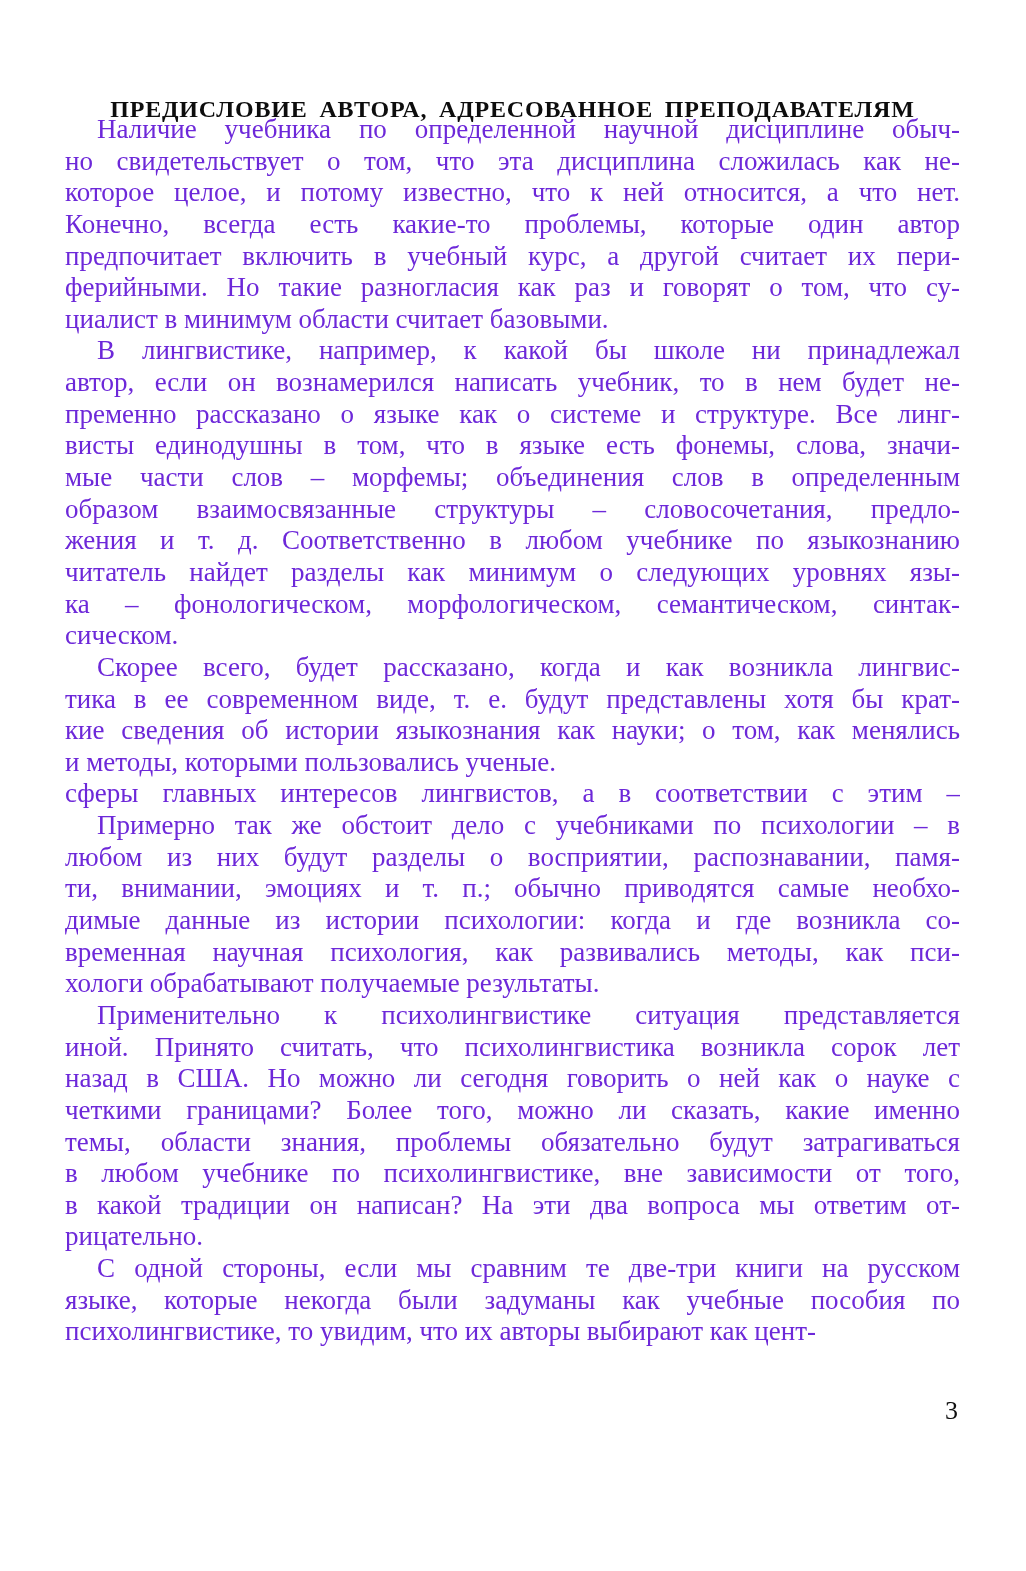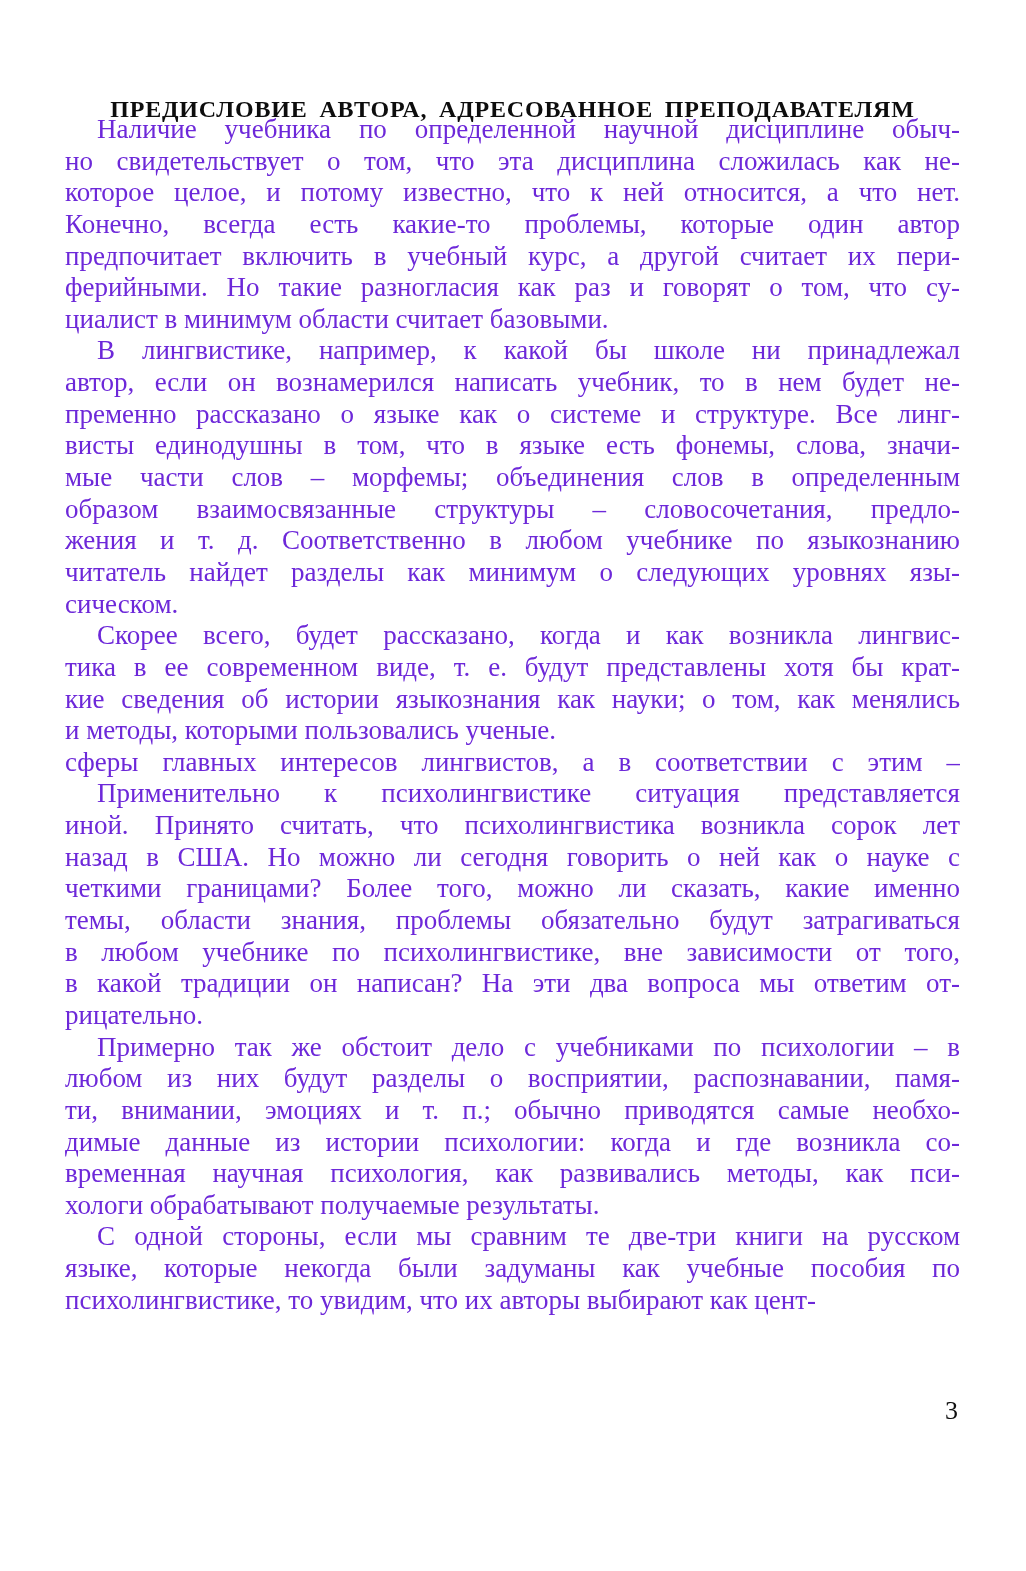--- a/index.html
+++ b/index.html
@@ -83,48 +83,49 @@
       </div>
       <div class="paragraph">
         <div class="line first">В лингвистике, например, к какой бы школе ни принадлежал</div>
         <div class="line">автор, если он вознамерился написать учебник, то в нем будет не-</div>
         <div class="line">пременно рассказано о языке как о системе и структуре. Все линг-</div>
         <div class="line">висты единодушны в том, что в языке есть фонемы, слова, значи-</div>
         <div class="line">мые части слов – морфемы; объединения слов в определенным</div>
         <div class="line">образом взаимосвязанные структуры – словосочетания, предло-</div>
         <div class="line">жения и т. д. Соответственно в любом учебнике по языкознанию</div>
         <div class="line">читатель найдет разделы как минимум о следующих уровнях язы-</div>
+        <div class="line">ка – фонологическом, морфологическом, семантическом, синтак-</div>
         <div class="line last">сическом.</div>
       </div>
       <div class="paragraph">
         <div class="line first">Скорее всего, будет рассказано, когда и как возникла лингвис-</div>
         <div class="line">тика в ее современном виде, т. е. будут представлены хотя бы крат-</div>
         <div class="line">кие сведения об истории языкознания как науки; о том, как менялись</div>
         <div class="line last">и методы, которыми пользовались ученые.</div>
         <div class="line">сферы главных интересов лингвистов, а в соответствии с этим –</div>
+      </div>
+      <div class="paragraph">
+        <div class="line first">Примерно так же обстоит дело с учебниками по психологии – в</div>
+        <div class="line">любом из них будут разделы о восприятии, распознавании, памя-</div>
+        <div class="line">ти, внимании, эмоциях и т. п.; обычно приводятся самые необхо-</div>
+        <div class="line">димые данные из истории психологии: когда и где возникла со-</div>
+        <div class="line">временная научная психология, как развивались методы, как пси-</div>
+        <div class="line last">хологи обрабатывают получаемые результаты.</div>
       </div>
       <div class="paragraph">
         <div class="line first">Применительно к психолингвистике ситуация представляется</div>
         <div class="line">иной. Принято считать, что психолингвистика возникла сорок лет</div>
         <div class="line">назад в США. Но можно ли сегодня говорить о ней как о науке с</div>
         <div class="line">четкими границами? Более того, можно ли сказать, какие именно</div>
         <div class="line">темы, области знания, проблемы обязательно будут затрагиваться</div>
         <div class="line">в любом учебнике по психолингвистике, вне зависимости от того,</div>
         <div class="line">в какой традиции он написан? На эти два вопроса мы ответим от-</div>
         <div class="line last">рицательно.</div>
       </div>
       <div class="paragraph">
-        <div class="line first">Примерно так же обстоит дело с учебниками по психологии – в</div>
-        <div class="line">любом из них будут разделы о восприятии, распознавании, памя-</div>
-        <div class="line">ти, внимании, эмоциях и т. п.; обычно приводятся самые необхо-</div>
-        <div class="line">димые данные из истории психологии: когда и где возникла со-</div>
-        <div class="line">временная научная психология, как развивались методы, как пси-</div>
-        <div class="line last">хологи обрабатывают получаемые результаты.</div>
-      </div>
-      <div class="paragraph">
         <div class="line first">С одной стороны, если мы сравним те две-три книги на русском</div>
         <div class="line">языке, которые некогда были задуманы как учебные пособия по</div>
         <div class="line last">психолингвистике, то увидим, что их авторы выбирают как цент-</div>
       </div>
     </div>
 
   <div class="page-number">3</div>
 </div>
 
 </body></html>

